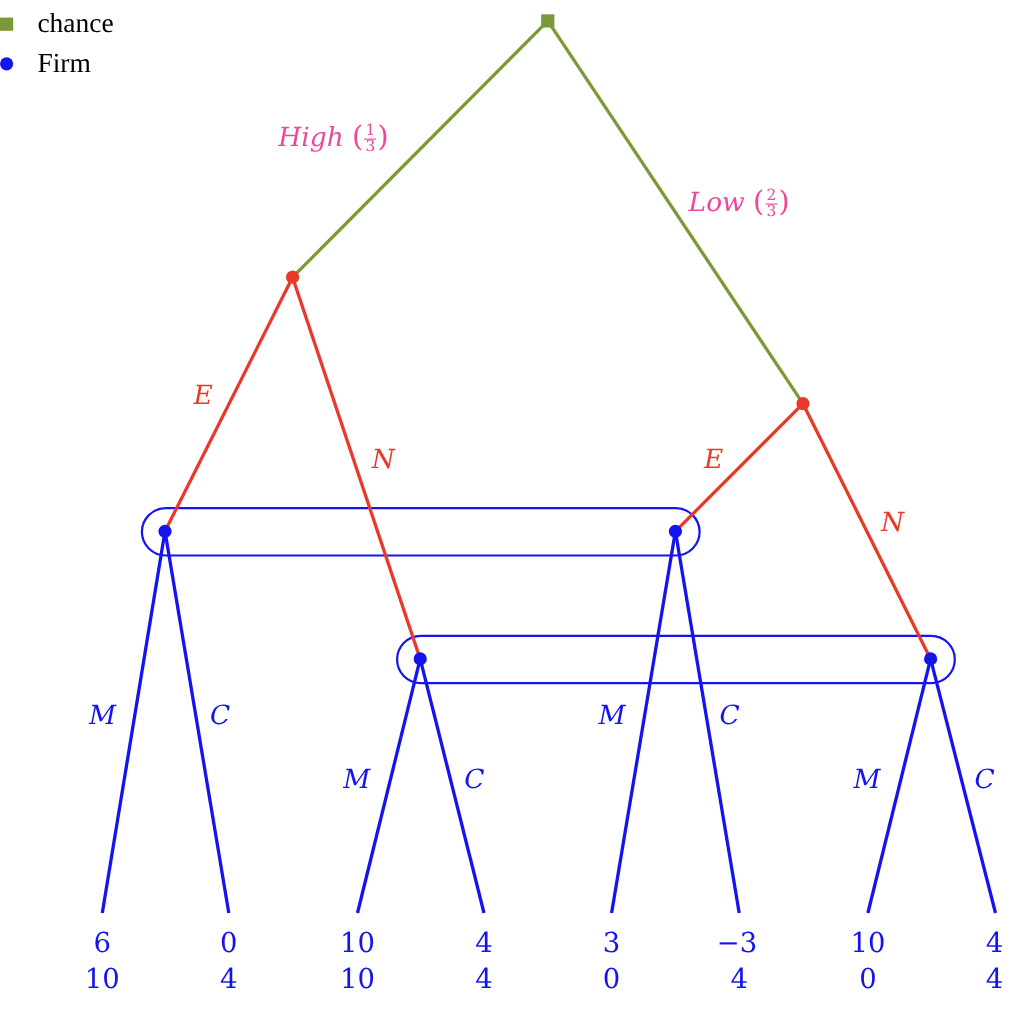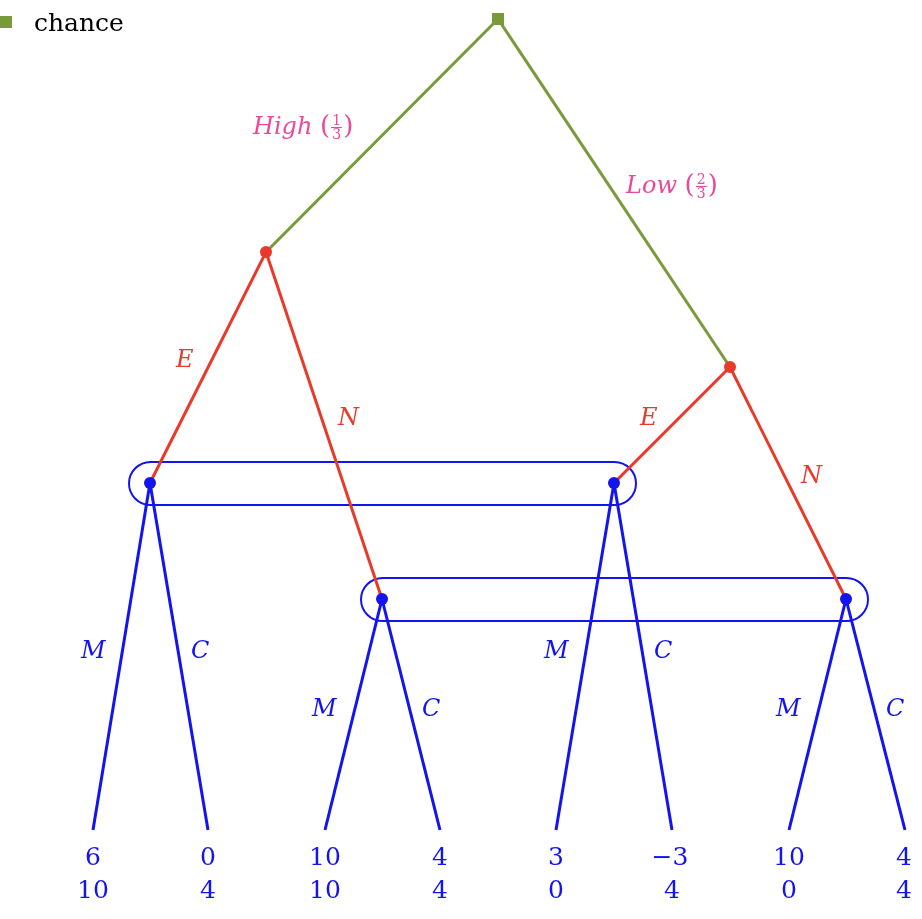--- a/index.html
+++ b/index.html
@@ -1,20 +1,20 @@
 <!DOCTYPE html>
 <html><head>
   <meta charset="utf-8">
   <style>
     html, body { margin: 0; padding: 0; background: #ffffff; }
     body { width: 922px; height: 919px; position: relative; overflow: hidden;
            font-family: "DejaVu Serif", "Liberation Serif", serif; }
     svg { position: absolute; left: 0; top: 0; }
     .legend { position: absolute; left: 0; top: 4px; }
-    .legend-row { display: flex; align-items: center; height: 36px; font-size: 25px; color: #000; }
+    .legend-row { display: flex; align-items: center; height: 36px; font-size: 25px; color: #000; font-family: Liberation Serif, serif; }
     .legend-marker { width: 14px; margin-right: 20px; display: inline-block; }
     .sq { width: 12px; height: 12px; background: #7a9a3a; }
     .dot { width: 12px; height: 12px; border-radius: 50%; }
     .lbl { position: absolute; font-style: italic; font-size: 24px; white-space: nowrap; }
     .green { color: #ec4899; }
     .red { color: #e8392a; }
     .blue { color: #1414ee; }
     .frac { display: inline-flex; flex-direction: column; align-items: center; font-style: normal; font-size: 14px; line-height: 13px; vertical-align: middle; margin: 0 1px; }
     .frac .num { border-bottom: 1.5px solid currentColor; padding: 0 1px; }
     .paren { font-style: normal; font-size: 26px; }
@@ -53,20 +53,26 @@
   <circle cx="614" cy="483" r="6" fill="#1414ee"></circle>
   <circle cx="846" cy="599" r="6" fill="#1414ee"></circle>
 </svg>
 
 <div class="legend">
   <div class="legend-row">
     <span class="legend-marker">
         <span class="sq" style="display:block"></span>
       </span>
     <span>chance</span>
+  </div>
+  <div class="legend-row">
+    <span class="legend-marker">
+        <span class="dot" style="display:block;background:#1414ee"></span>
+      </span>
+    <span>Firm</span>
   </div>
 </div>
 
 <div class="lbl green" style="left:253px; top:110px;">
   <span>High</span>
   <span class="paren">(</span><span class="frac">
       <span class="num">1</span>
       <span>3</span>
     </span><span class="paren">)</span>
 </div>

